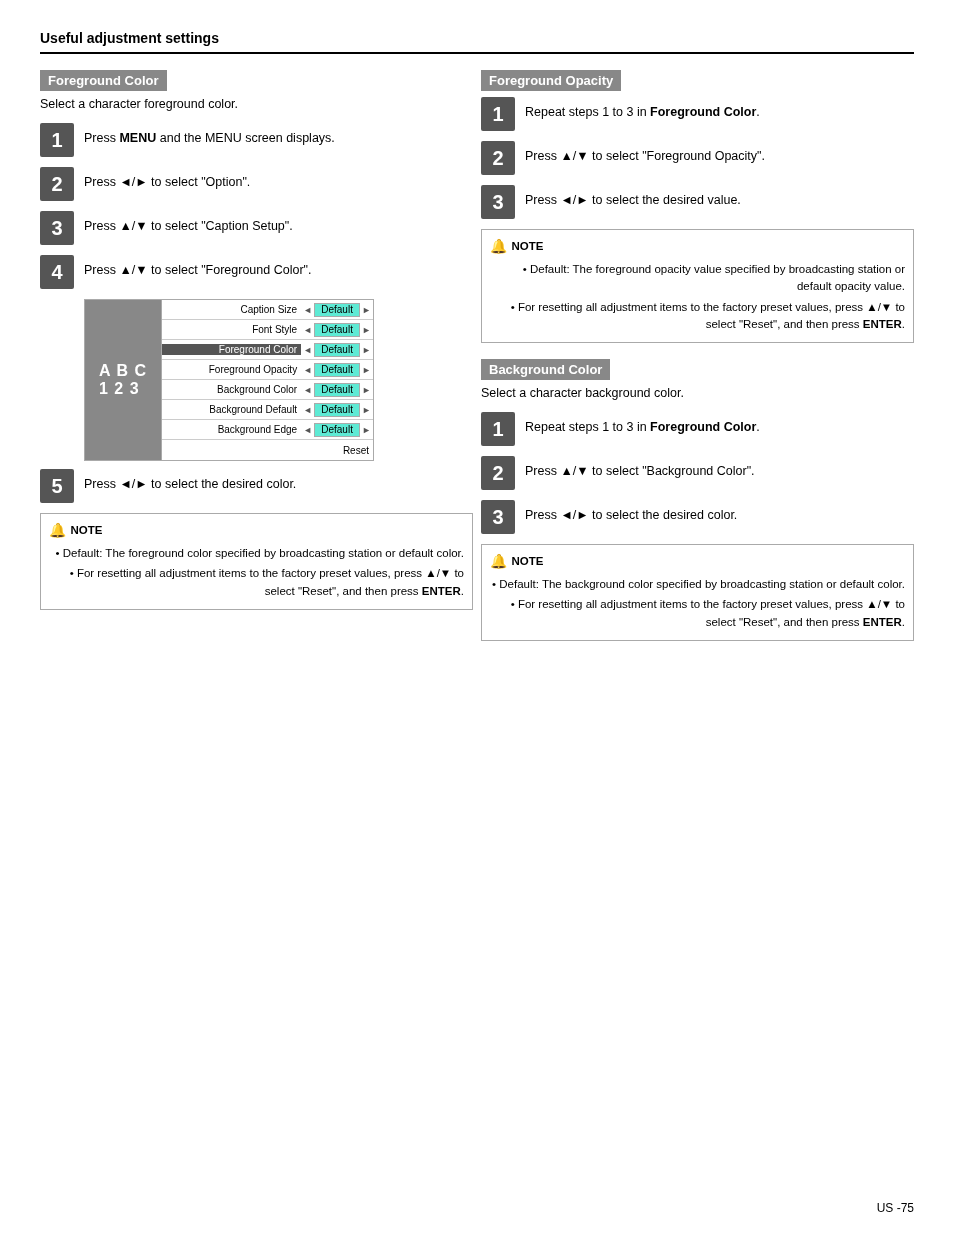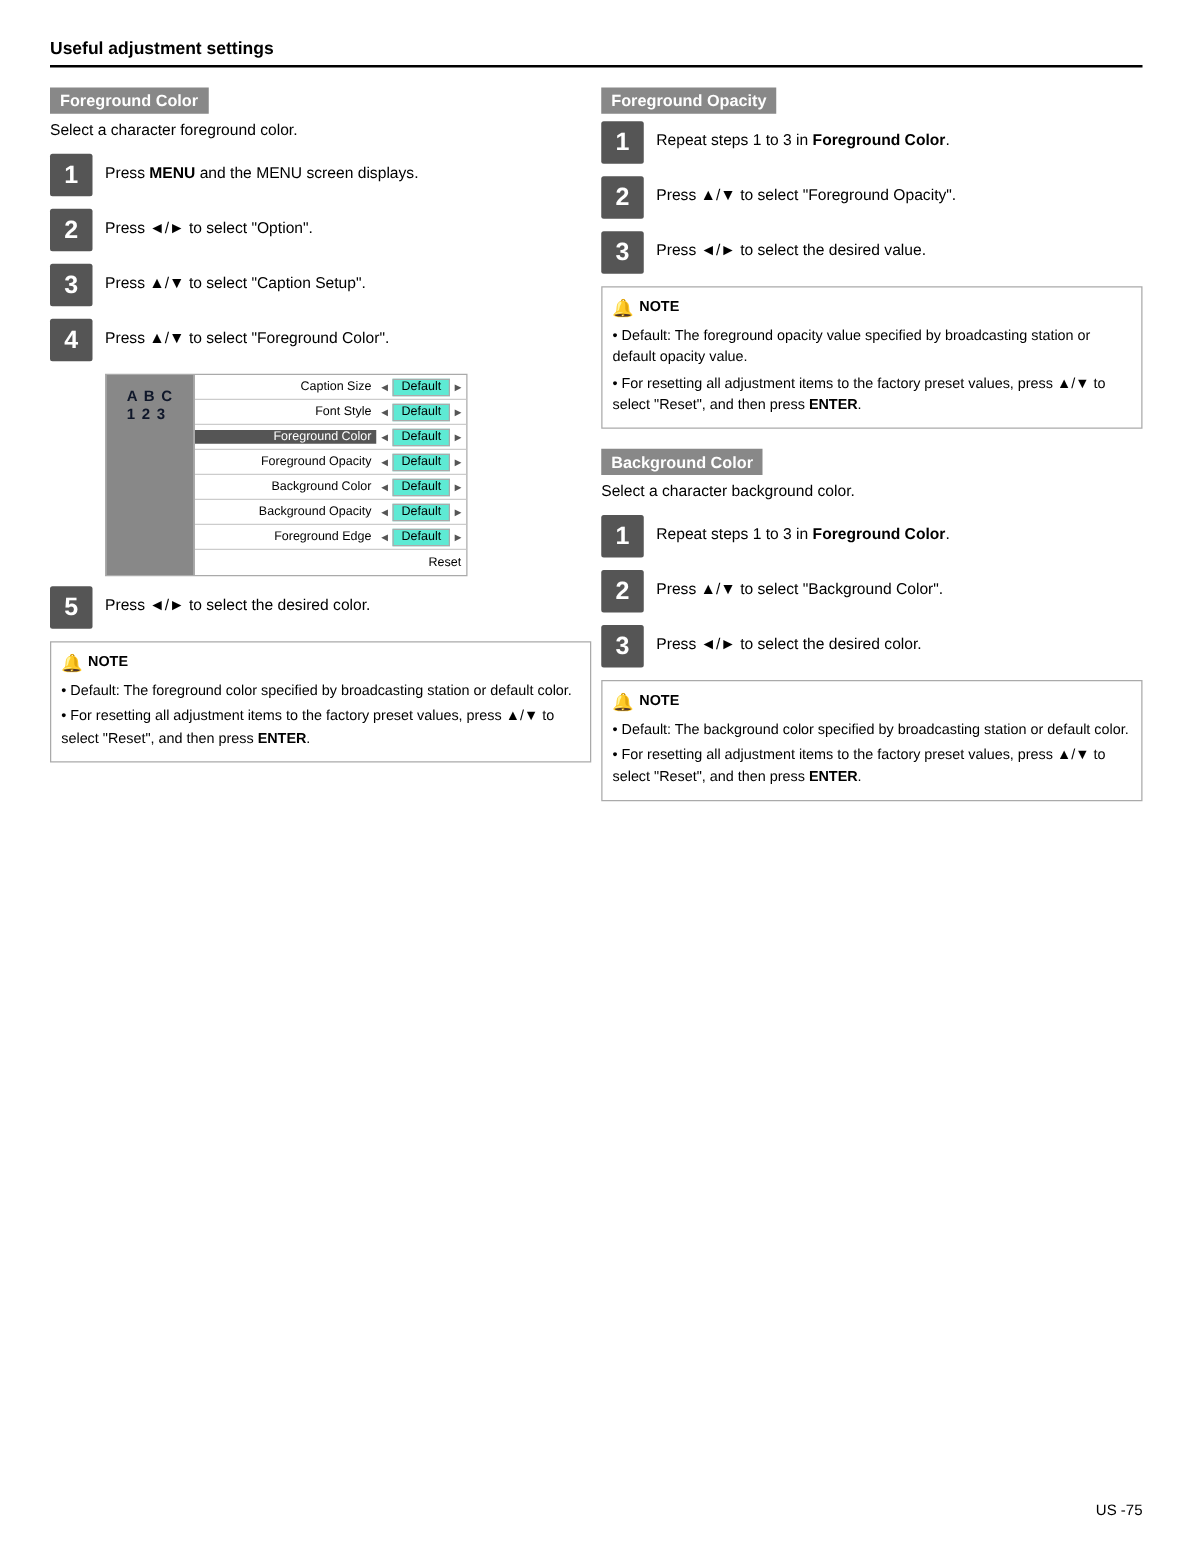--- a/index.html
+++ b/index.html
@@ -69,26 +69,26 @@
     .step-text b { font-weight: bold; }
     .menu-diagram {
       margin: 8px 0 8px 44px;
       display: flex;
       gap: 0;
       border: 1px solid #aaa;
       width: 290px;
     }
     .menu-preview {
       background: #888;
-      color: #0f172a;
-      font-size: 12px;
+      color: #ffffff;
+      font-size: 16px;
       font-weight: bold;
       padding: 10px 14px;
       display: flex;
-      align-items: flex-start;
+      align-items: center;
       justify-content: center;
       min-width: 70px;
       letter-spacing: 1px;
     }
     .menu-table {
       flex: 1;
       font-size: 10.5px;
       border-left: 1px solid #aaa;
     }
     .menu-row {
@@ -155,20 +155,21 @@
     .note-box ul {
       list-style: none;
       padding: 0;
     }
     .note-box ul li::before {
       content: "• ";
     }
     .note-box ul li {
       margin-bottom: 3px;
       line-height: 1.5;
+      text-align: right;
     }
     .note-box b { font-weight: bold; }
     .page-num {
       position: fixed;
       bottom: 20px;
       right: 40px;
       font-size: 12px;
     }
   </style>
 </head>
@@ -245,28 +246,28 @@
           </div>
 
           <div class="menu-row">
             <span class="menu-row-label">Background Color</span>
             <span class="menu-row-arrow-left">◄</span>
             <span class="menu-row-value">Default</span>
             <span class="menu-row-arrow-right">►</span>
           </div>
 
           <div class="menu-row">
-            <span class="menu-row-label">Background Opacity</span>
-            <span class="menu-row-arrow-left">◄</span>
-            <span class="menu-row-value">Default</span>
-            <span class="menu-row-arrow-right">►</span>
-          </div>
-
-          <div class="menu-row">
-            <span class="menu-row-label">Foreground Edge</span>
+            <span class="menu-row-label">Background Default</span>
+            <span class="menu-row-arrow-left">◄</span>
+            <span class="menu-row-value">Default</span>
+            <span class="menu-row-arrow-right">►</span>
+          </div>
+
+          <div class="menu-row">
+            <span class="menu-row-label">Background Edge</span>
             <span class="menu-row-arrow-left">◄</span>
             <span class="menu-row-value">Default</span>
             <span class="menu-row-arrow-right">►</span>
           </div>
 
           <div class="menu-row menu-row-reset">
             <span class="menu-row-label">Reset</span>
           </div>
         </div>
       </div>

